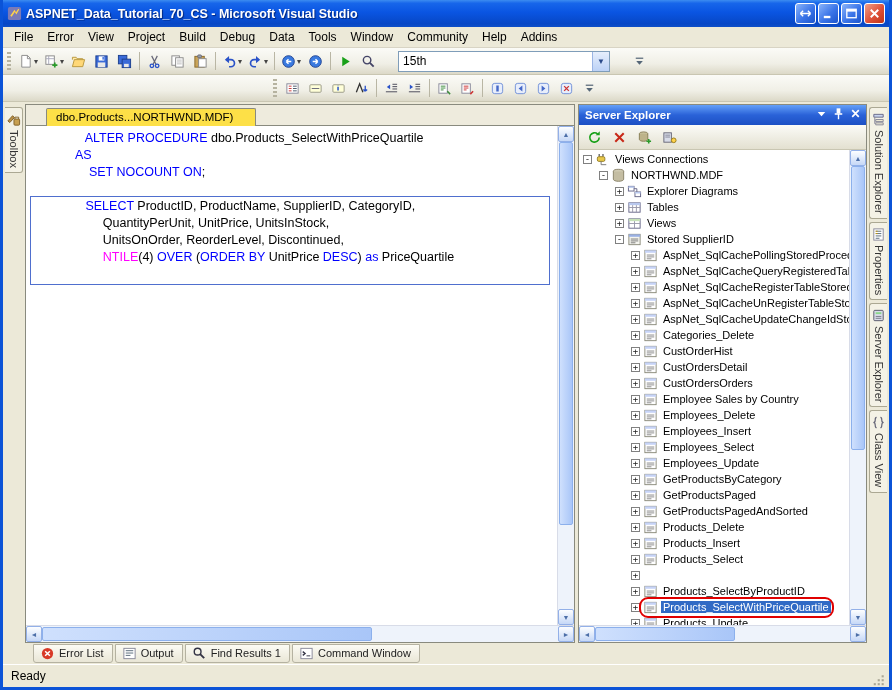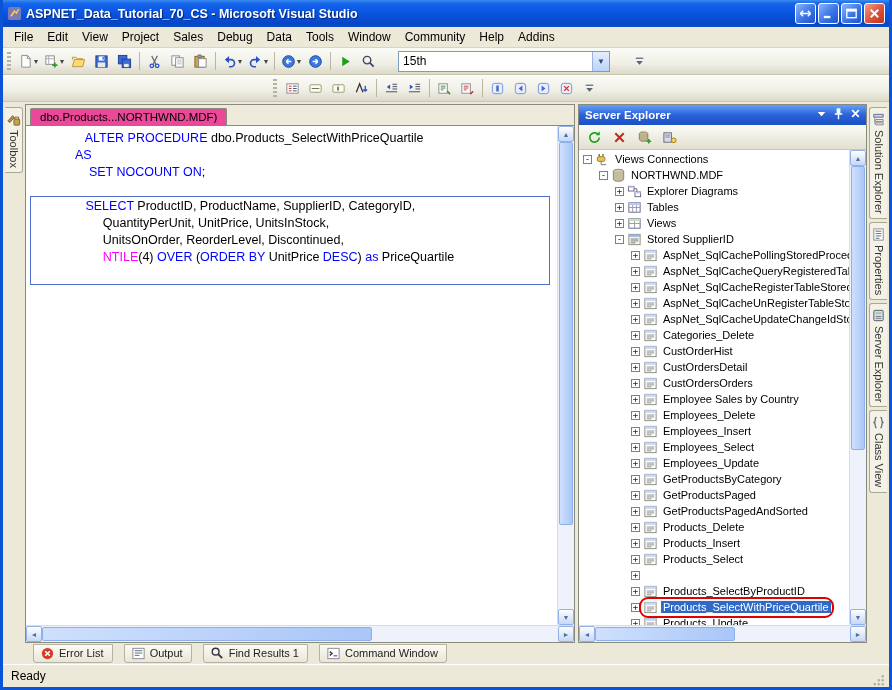--- a/index.html
+++ b/index.html
@@ -37,21 +37,21 @@
   .left-strip{flex:0 0 22px;display:flex;flex-direction:column;align-items:center;padding-top:3px;}
   .right-strip{flex:0 0 22px;display:flex;flex-direction:column;align-items:center;padding-top:3px;}
   .vtab{display:flex;flex-direction:column;align-items:center;gap:3px;background:#f4f2e6;border:1px solid #aba893;border-left:none;
     border-radius:0 3px 3px 0;padding:4px 1px;margin-bottom:3px;}
   .right-strip .vtab{border:1px solid #aba893;border-right:none;border-radius:3px 0 0 3px;}
   .vtab-label{writing-mode:vertical-rl;font-size:11px;color:#333;white-space:nowrap;}
 
   
   .editor-zone{flex:1;display:flex;flex-direction:column;background:#fff;border:1px solid #898a7e;overflow:hidden;}
   .doc-tab-row{height:21px;flex:0 0 21px;background:#eeebdd;display:flex;align-items:flex-end;border-bottom:1px solid #898a7e;padding-left:4px;}
-  .doc-tab{background:#ec4899;border:1px solid #898a7e;border-bottom:none;border-radius:2px 2px 0 0;padding:2px 9px 3px 9px;font-size:11.5px;position:relative;top:1px;}
+  .doc-tab{background:#fde047;border:1px solid #898a7e;border-bottom:none;border-radius:2px 2px 0 0;padding:2px 22px 3px 9px;font-size:11.5px;position:relative;top:1px;margin-left:16px;}
   .editor-body{flex:1;display:flex;overflow:hidden;}
   .code-area{flex:1;position:relative;background:#fff;font-family:"DejaVu Sans Mono","Liberation Mono",monospace;
     font-size:12.5px;line-height:17px;padding:4px 0 0 8px;overflow:hidden;}
   .code-line{white-space:pre;height:17px;margin-left:41px;}
   .tok-k{color:#0000ff;} .tok-f{color:#ff00ff;} .tok-p{color:#000;}
   .sql-box{position:absolute;top:70px;left:4px;right:7px;height:89px;border:1px solid #4f6fce;pointer-events:none;}
 
   
   .vscroll{flex:0 0 17px;display:flex;flex-direction:column;background:#eef3fb;border-left:1px solid #d8dce8;}
   .hscroll{flex:0 0 17px;display:flex;background:#eef3fb;border-top:1px solid #d8dce8;}
@@ -77,21 +77,21 @@
     font-size:9px;line-height:7px;font-family:"DejaVu Sans Mono",monospace;color:#222;margin-right:3px;}
   .row-main{display:inline-flex;align-items:center;}
   .ti{margin-right:3px;}
   .tlabel{padding:0 2px;color:#000;}
   .tree-row.selected .tlabel{background:#316ac5;color:#fff;}
   .tree-row.circled .row-main{position:relative;}
   .tree-row.circled .row-main::after{content:'';position:absolute;top:-3px;bottom:-3px;left:-4px;right:-3px;
     border:2px solid #e00000;border-radius:9px;pointer-events:none;}
 
   
-  .bottom-tabs{height:21px;flex:0 0 21px;display:flex;align-items:center;gap:11px;padding-left:30px;background:#ece9d8;}
+  .bottom-tabs{height:21px;flex:0 0 21px;display:flex;align-items:center;gap:2px;padding-left:30px;background:#ece9d8;}
   .btab{display:inline-flex;align-items:center;gap:4px;font-size:11px;color:#222;background:linear-gradient(180deg,#fcfbf4,#e9e6d6);
     border:1px solid #b5b2a1;border-radius:0 0 3px 3px;padding:1px 8px 2px 6px;height:19px;}
 
   
   .statusbar{height:23px;flex:0 0 23px;display:flex;align-items:center;background:#ece9d8;border-top:1px solid #fff;padding:0 3px 0 8px;font-size:12px;}
   .statusbar .spacer{flex:1;}
   .grip-dots{width:14px;height:14px;align-self:flex-end;}
 </style>
 </head>
 <body>
@@ -129,24 +129,24 @@
           <span class="ico">
             <svg width="15" height="15" viewBox="0 0 16 16" xmlns="http://www.w3.org/2000/svg">
               <path d="M4 4l8 8m0-8l-8 8" stroke="#fff" stroke-width="2"></path>
             </svg>
           </span>
         </span></span>
   </div>
 
   <div class="menubar" id="menubar">
       <span class="menu-item">File</span>
-      <span class="menu-item">Edit</span>
+      <span class="menu-item">Error</span>
       <span class="menu-item">View</span>
       <span class="menu-item">Project</span>
-      <span class="menu-item">Sales</span>
+      <span class="menu-item">Build</span>
       <span class="menu-item">Debug</span>
       <span class="menu-item">Data</span>
       <span class="menu-item">Tools</span>
       <span class="menu-item">Window</span>
       <span class="menu-item">Community</span>
       <span class="menu-item">Help</span>
       <span class="menu-item">Addins</span>
     </div>
 
   <div class="toolbar" id="tb1">

